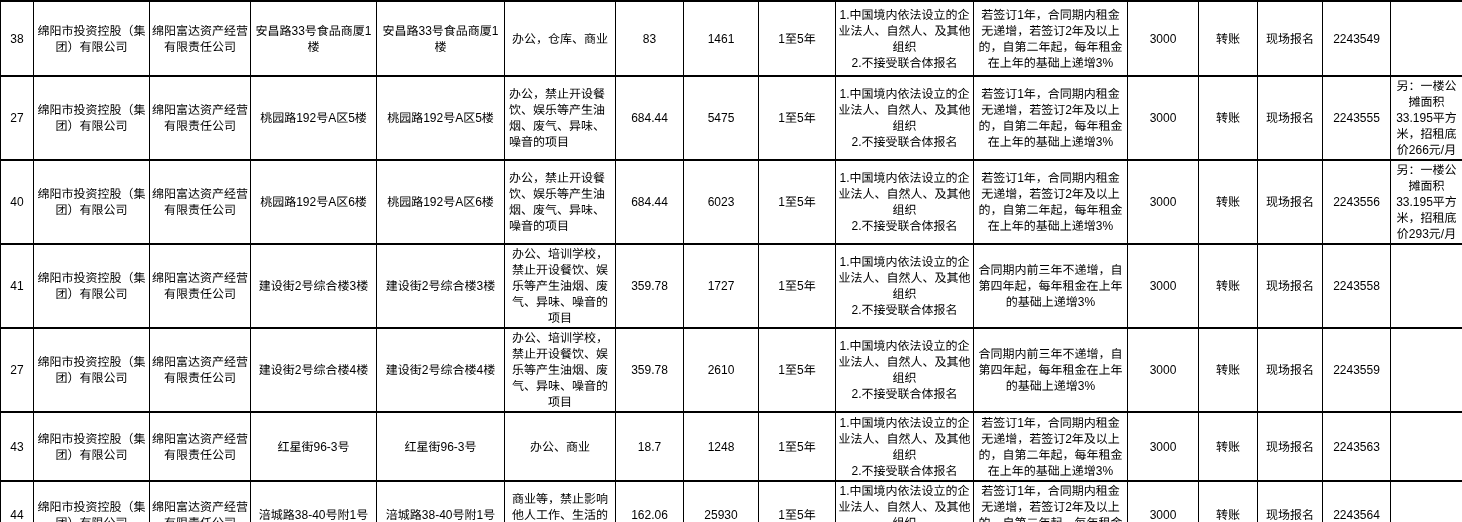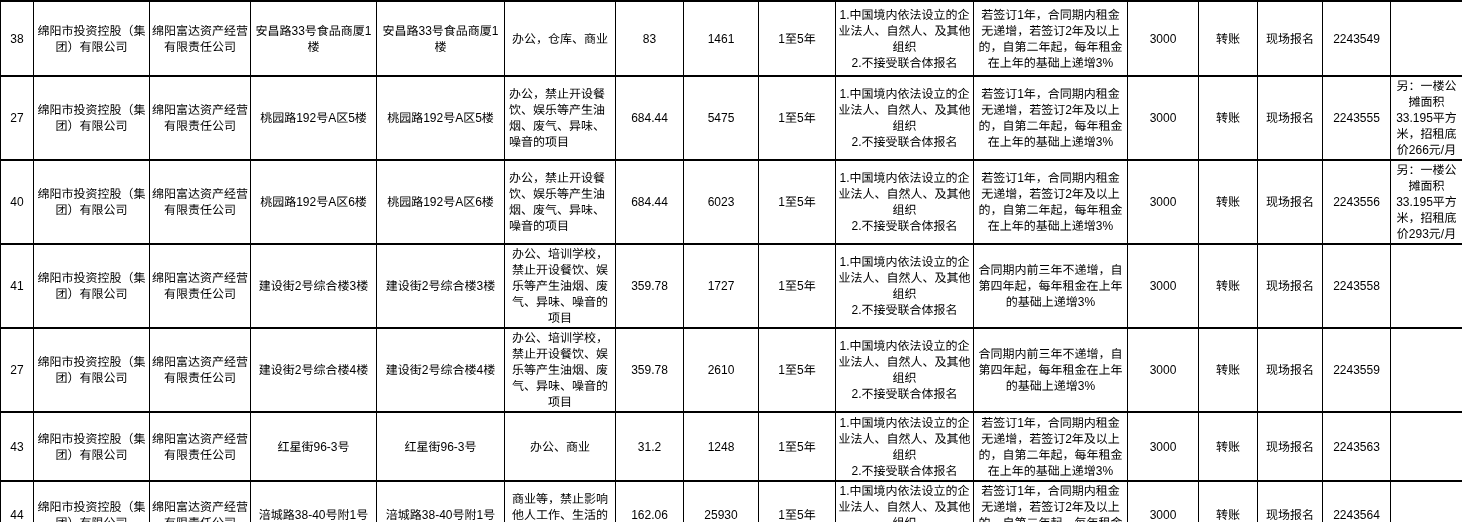--- a/index.html
+++ b/index.html
@@ -188,21 +188,21 @@
     <td class="c-id">2243559</td>
     <td class="c-remark"></td>
   </tr>
         <tr class="row-43">
     <td class="c-num">43</td>
     <td class="c-owner">绵阳市投资控股（集团）有限公司</td>
     <td class="c-operator">绵阳富达资产经营有限责任公司</td>
     <td class="c-property">红星街96-3号</td>
     <td class="c-address">红星街96-3号</td>
     <td class="c-usage">办公、商业</td>
-    <td class="c-area">31.2</td>
+    <td class="c-area">18.7</td>
     <td class="c-price">1248</td>
     <td class="c-term">1至5年</td>
     <td class="c-qual">1.中国境内依法设立的企业法人、自然人、及其他组织
 2.不接受联合体报名</td>
     <td class="c-esc">若签订1年，合同期内租金无递增，若签订2年及以上的，自第二年起，每年租金在上年的基础上递增3%</td>
     <td class="c-deposit">3000</td>
     <td class="c-payment">转账</td>
     <td class="c-reg">现场报名</td>
     <td class="c-id">2243563</td>
     <td class="c-remark"></td>

